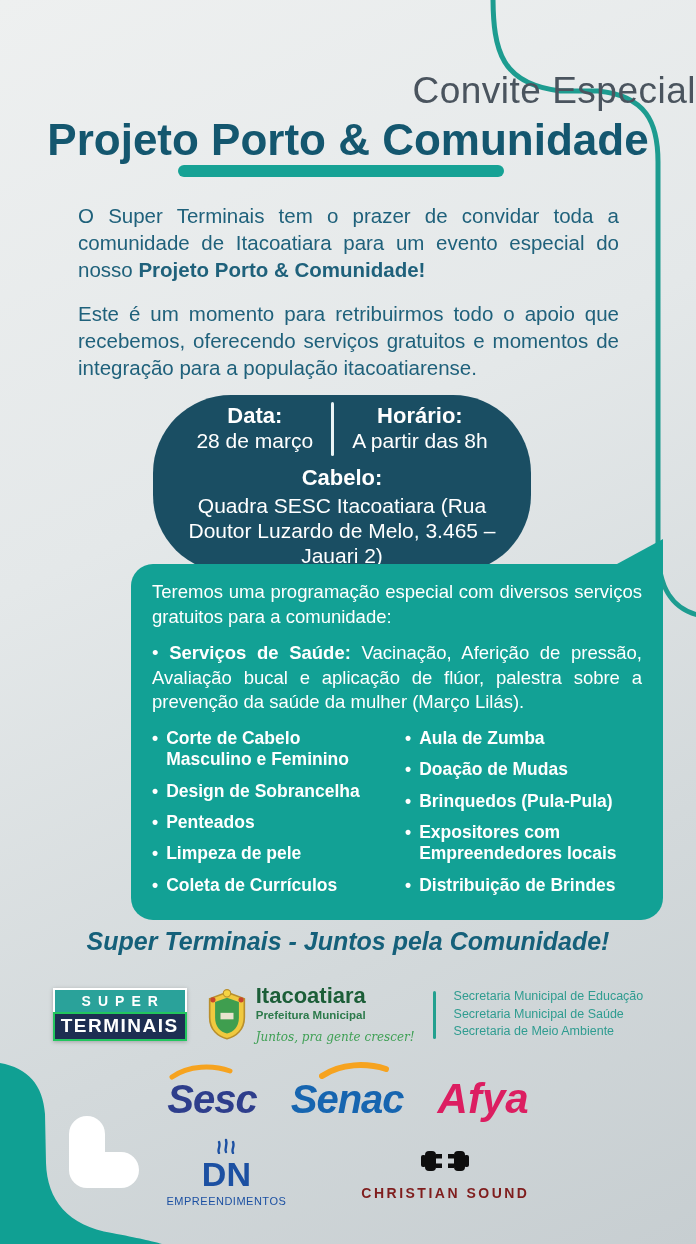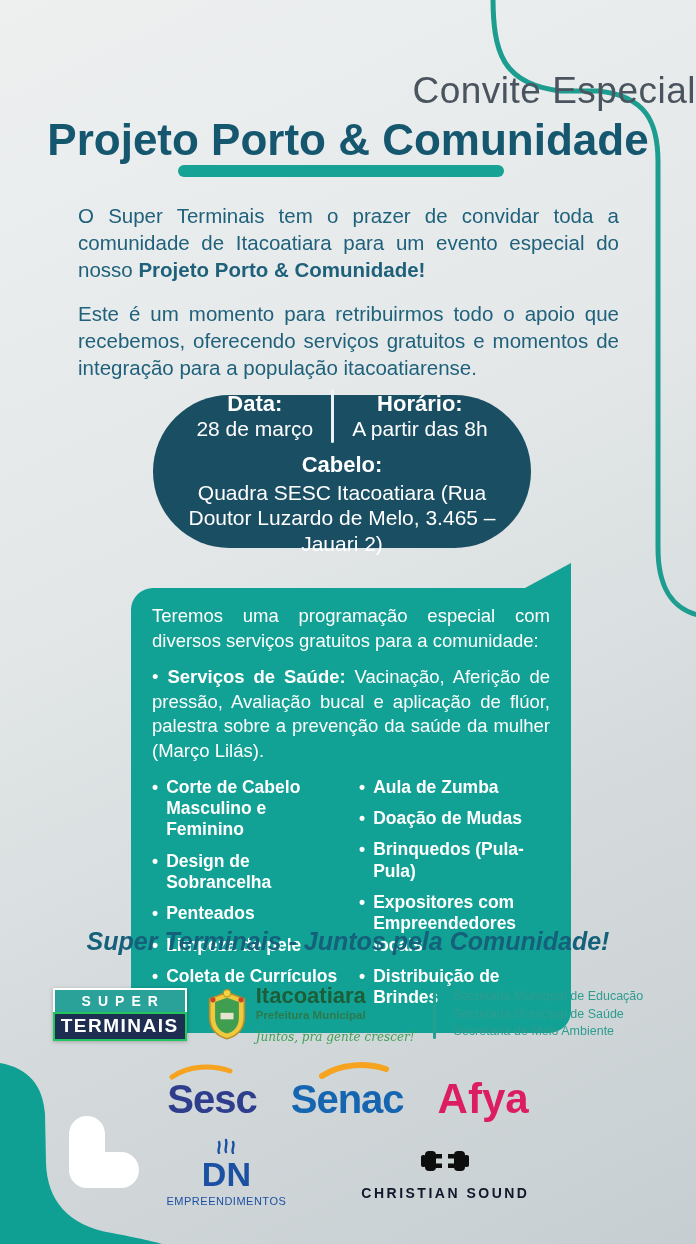--- a/index.html
+++ b/index.html
@@ -18,32 +18,32 @@
   .hero-title { font-size:44px; font-weight:bold; color:#14576f; margin-top:3px; }
   .hero-bar { top:165px; left:178px; width:326px; height:12px; border-radius:7px; background:#16a295; }
 
   
   .intro { top:202px; left:78px; width:541px; color:#1f617b; font-size:20.5px;
            line-height:1.32; text-align:justify; }
   .intro b { font-weight:bold; }
   .intro .p2 { margin-top:17px; }
 
   
-  .event { top:395px; left:153px; width:378px; height:153px; background:#1a4e63;
+  .event { top:395px; left:153px; width:378px; height:178px; background:#1a4e63;
            border-radius:78px; color:#fff; display:flex; flex-direction:column;
            justify-content:center; text-align:center; padding:2px 14px 0; }
   .event-row { display:flex; justify-content:center; align-items:center; gap:18px; }
   .event-label { font-weight:bold; font-size:22px; line-height:1.18; }
   .event-value { font-size:21px; line-height:1.18; }
   .event-divider { width:3px; height:54px; background:#e9f3f5; border-radius:2px; }
   .event-local { margin-top:9px; }
   .event-address { font-size:21px; line-height:1.2; margin-top:2px; }
 
   
-  .services { top:588px; left:131px; width:440px; background:#12a195; color:#fff;
+  .services { top:564px; left:131px; width:532px; background:#12a195; color:#fff;
               border-radius:22px; border-top-right-radius:0; padding:16px 21px 14px; }
   .services:after { content:""; position:absolute; top:-25px; right:0; width:46px; height:25px;
                     background:#12a195; clip-path:polygon(100% 0,100% 100%,0 100%); }
   .svc-intro { font-size:18.5px; line-height:1.33; text-align:justify; }
   .svc-health { font-size:18.5px; line-height:1.33; text-align:justify; margin-top:12px; }
   .svc-health b { font-weight:bold; }
   .svc-cols { display:flex; gap:16px; margin-top:13px; }
   .svc-col { flex:1; }
   .svc-item { display:flex; gap:8px; font-weight:bold; font-size:17.5px; line-height:1.22;
               margin-bottom:10px; }
@@ -65,34 +65,34 @@
   .pref { display:flex; align-items:center; gap:7px; }
   .pref-name { font-size:22px; font-weight:bold; color:#1c5e38; line-height:1; }
   .pref-sub { font-size:11.5px; font-weight:bold; color:#2c7a4b; margin-top:2px; }
   .pref-slogan { font-size:12px; font-style:italic; color:#3fa055; margin-top:9px;
                  font-family:"DejaVu Serif", serif; }
   .sec-divider { width:3px; height:48px; background:#23a08f; border-radius:2px; }
   .secretarias { font-size:12.5px; color:#2f9c90; line-height:1.4; }
 
   
   .sp2 { top:1075px; left:0; right:0; display:flex; justify-content:center;
-         align-items:center; gap:34px; }
+         align-items:center; gap:34px;font-style:italic; }
   .logo-wrap { position:relative; }
   .sesc-text  { font-size:40px; font-weight:bold; color:#2e3e8c; letter-spacing:-1px; }
   .senac-text { font-size:40px; font-weight:bold; color:#1665b0; letter-spacing:-1px; }
   .afya-text  { font-size:42px; font-weight:bold; color:#dc1e61; letter-spacing:0; }
   .swoosh { position:absolute; pointer-events:none; }
 
   
   .sp3 { top:1138px; left:0; right:0; display:flex; justify-content:center;
          align-items:flex-start; gap:75px; }
   .dn-block { text-align:center; color:#1c50a2; }
   .dn-name { font-size:34px; font-weight:bold; line-height:.95; }
   .dn-sub { font-size:11px; letter-spacing:.5px; margin-top:5px; }
-  .cs-block { text-align:center; color:#0f172a; padding-top:8px; }
+  .cs-block { text-align:center; color:#7f1d1d; padding-top:8px; }
   .cs-name { font-size:14px; font-weight:bold; letter-spacing:2.5px; margin-top:5px; }
 </style>
 </head>
 <body>
 
 <svg id="deco" width="696" height="1244" viewBox="0 0 696 1244">
   <path d="M493,-4 C493,52 502,84 560,91 L598,91 C646,96 658,122 658,162 L658,548 C658,588 672,610 702,616" fill="none" stroke="#1d9c90" stroke-width="5"></path>
   <path d="M0,1063 C28,1068 43,1085 45,1114 L46,1163 C47,1200 68,1226 112,1233 C138,1238 152,1241 162,1244 L0,1244 Z" fill="#10a093"></path>
   <path d="M87,1134 L87,1170 L121,1170" fill="none" stroke="#ffffff" stroke-width="36" stroke-linecap="round" stroke-linejoin="round"></path>
 </svg>

